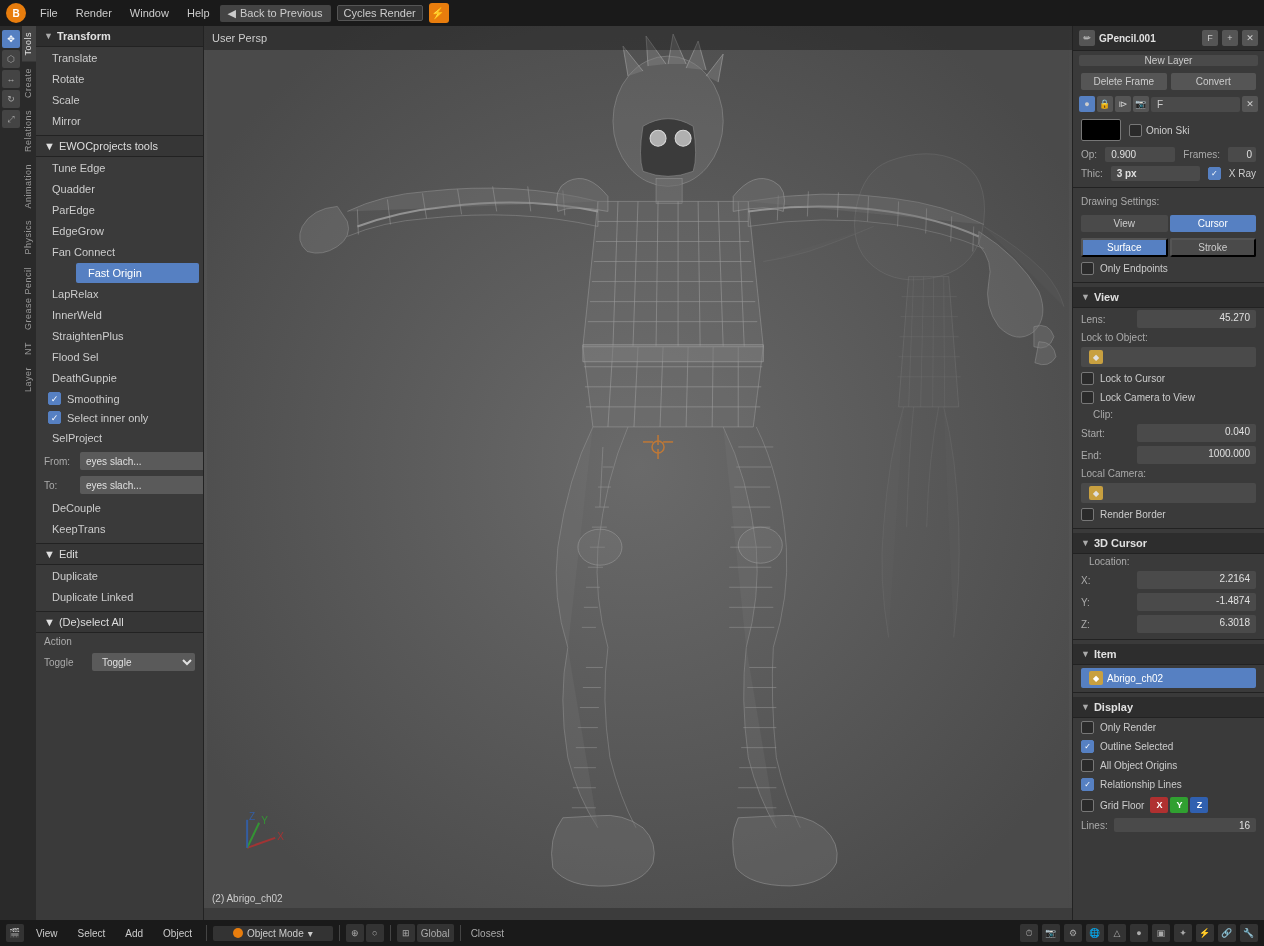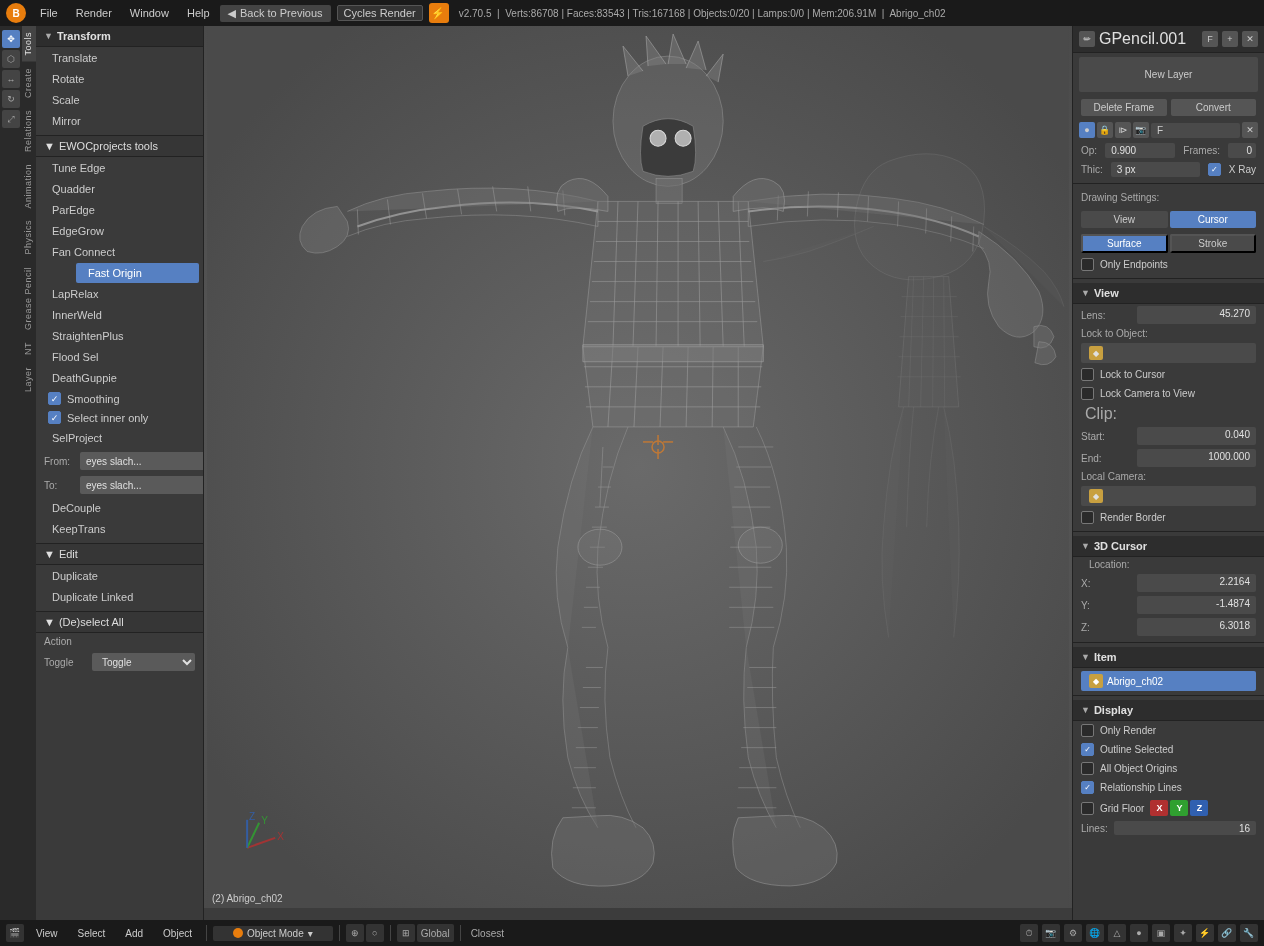--- a/index.html
+++ b/index.html
@@ -258,21 +258,21 @@
     #right-panel::-webkit-scrollbar-thumb { background: #555; }
 
     .rp-header {
       display: flex;
       align-items: center;
       padding: 4px 6px;
       background: #2d2d2d;
       gap: 4px;
       border-bottom: 1px solid #222;
     }
-    .rp-header-title { color: #e0e0e0; font-size: 16px; flex: 1; }
+    .rp-header-title { color: #e0e0e0; font-size: 10px; flex: 1; font-weight: bold; }
     .rp-icon-btn {
       width: 16px; height: 16px;
       background: #555;
       border-radius: 2px;
       display: flex; align-items: center; justify-content: center;
       cursor: pointer;
       font-size: 9px;
       color: #ccc;
     }
     .rp-icon-btn.active { background: #5680c2; }
@@ -440,21 +440,21 @@
       opacity: 0.85;
     }
 
     .new-layer-btn {
       display: flex;
       align-items: center;
       justify-content: center;
       background: #4a4a4a;
       margin: 4px 6px;
       border-radius: 2px;
-      padding: 12px;
+      padding: 0;
       cursor: pointer;
       color: #ccc;
       font-size: 10px;
     }
     .rp-toggle {
       width: 13px; height: 13px;
       border: 1px solid #777;
       border-radius: 2px;
       background: #2a2a2a;
       cursor: pointer;
@@ -503,27 +503,20 @@
   <div class="menu-item">File</div>
   <div class="menu-item">Render</div>
   <div class="menu-item">Window</div>
   <div class="menu-item">Help</div>
   <div class="menu-back">
     <span>◀</span>
     <span>Back to Previous</span>
   </div>
   <div class="menu-render-engine">Cycles Render</div>
   <div style="width:20px;height:20px;background:#e87d0d;border-radius:3px;display:flex;align-items:center;justify-content:center;color:white;font-size:11px;margin-left:4px;">⚡</div>
-  <div class="menu-stats">
-    <span>v2.70.5</span>
-    &nbsp;|&nbsp;
-    <span>Verts:86708 | Faces:83543 | Tris:167168 | Objects:0/20 | Lamps:0/0 | Mem:206.91M</span>
-    &nbsp;|&nbsp;
-    <span>Abrigo_ch02</span>
-  </div>
 </div>
 
 <div id="left-toolbar">
   <div class="toolbar-icon active">✥</div>
   <div class="toolbar-icon">⬡</div>
   <div class="toolbar-icon">↔</div>
   <div class="toolbar-icon">↻</div>
   <div class="toolbar-icon">⤢</div>
 </div>
 
@@ -608,20 +601,23 @@
     <select class="field-input">
       <option>Toggle</option>
     </select>
   </div>
 </div>
 
 <div id="main-viewport">
   <div class="viewport-bg"></div>
   
   
+  <div class="viewport-header">
+    <span class="viewport-label">User Persp</span>
+  </div>
 
   
   <svg id="character-svg" viewBox="0 0 860 880" preserveAspectRatio="xMidYMid meet">
 
     <defs>
       <radialGradient id="bgGrad" cx="50%" cy="50%" r="60%">
         <stop offset="0%" style="stop-color:#6a6a6a"></stop>
         <stop offset="100%" style="stop-color:#4a4a4a"></stop>
       </radialGradient>
     </defs>
@@ -852,31 +848,38 @@
 
   <div class="rp-row" style="gap:2px; padding: 3px 6px;">
     <div class="rp-icon-btn active">●</div>
     <div class="rp-icon-btn">🔒</div>
     <div class="rp-icon-btn">⧐</div>
     <div class="rp-icon-btn">📷</div>
     <div style="flex:1; background:#4a4a4a; border-radius:2px; padding:2px 6px; font-size:10px; color:#ccc;">F</div>
     <div class="rp-icon-btn">✕</div>
   </div>
 
+  <div class="rp-row" style="padding: 4px 8px; gap:8px;">
+    <div class="color-swatch"></div>
+    <div style="flex:1; display:flex; align-items:center; gap:4px;">
+      <div class="rp-toggle"></div>
+      <span style="font-size:10px; color:#ccc;">Onion Ski</span>
+    </div>
+  </div>
 
   <div style="display:flex; align-items:center; padding:2px 8px; gap:8px;">
     <span style="font-size:10px;color:#aaa;">Op:</span>
     <div style="flex:1; background:#4a4a4a; border-radius:2px; padding:2px 6px; font-size:10px; color:#e0e0e0;">0.900</div>
     <span style="font-size:10px;color:#aaa;">Frames:</span>
     <div style="width:28px; background:#4a4a4a; border-radius:2px; padding:2px 4px; font-size:10px; color:#e0e0e0; text-align:right;">0</div>
   </div>
 
   <div style="display:flex; align-items:center; padding:2px 8px; gap:8px;">
     <span style="font-size:10px;color:#aaa;">Thic:</span>
-    <div style="flex:1; background:#4a4a4a; border-radius:2px; padding:2px 6px; font-size:10px; color:#e0e0e0;">3 px</div>
+    <div style="flex:1; background:#4a4a4a; border-radius:2px; padding:2px 6px; font-size:10px; color:#e0e0e0;font-weight:bold;">3 px</div>
     <div class="rp-toggle on">✓</div>
     <span style="font-size:10px;color:#ccc;">X Ray</span>
   </div>
 
   <div style="height:1px; background:#222; margin:4px 0;"></div>
 
   <div style="padding:4px 8px; color:#aaa; font-size:10px;">Drawing Settings:</div>
 
   <div class="drawing-settings-tabs">
     <button class="ds-tab">View</button>
@@ -910,21 +913,21 @@
 
   <div class="rp-checkbox-row">
     <div class="rp-toggle"></div>
     <span>Lock to Cursor</span>
   </div>
   <div class="rp-checkbox-row">
     <div class="rp-toggle"></div>
     <span>Lock Camera to View</span>
   </div>
 
-  <div style="padding:2px 12px; color:#aaa; font-size:16px;">Clip:</div>
+  <div style="padding:2px 20px; color:#aaa; font-size:10px;">Clip:</div>
   <div class="rp-field-row">
     <span class="rp-field-label">Start:</span>
     <div class="rp-field-value">0.040</div>
   </div>
   <div class="rp-field-row">
     <span class="rp-field-label">End:</span>
     <div class="rp-field-value">1000.000</div>
   </div>
 
   <div style="padding:2px 8px; color:#aaa; font-size:10px;">Local Camera:</div>

